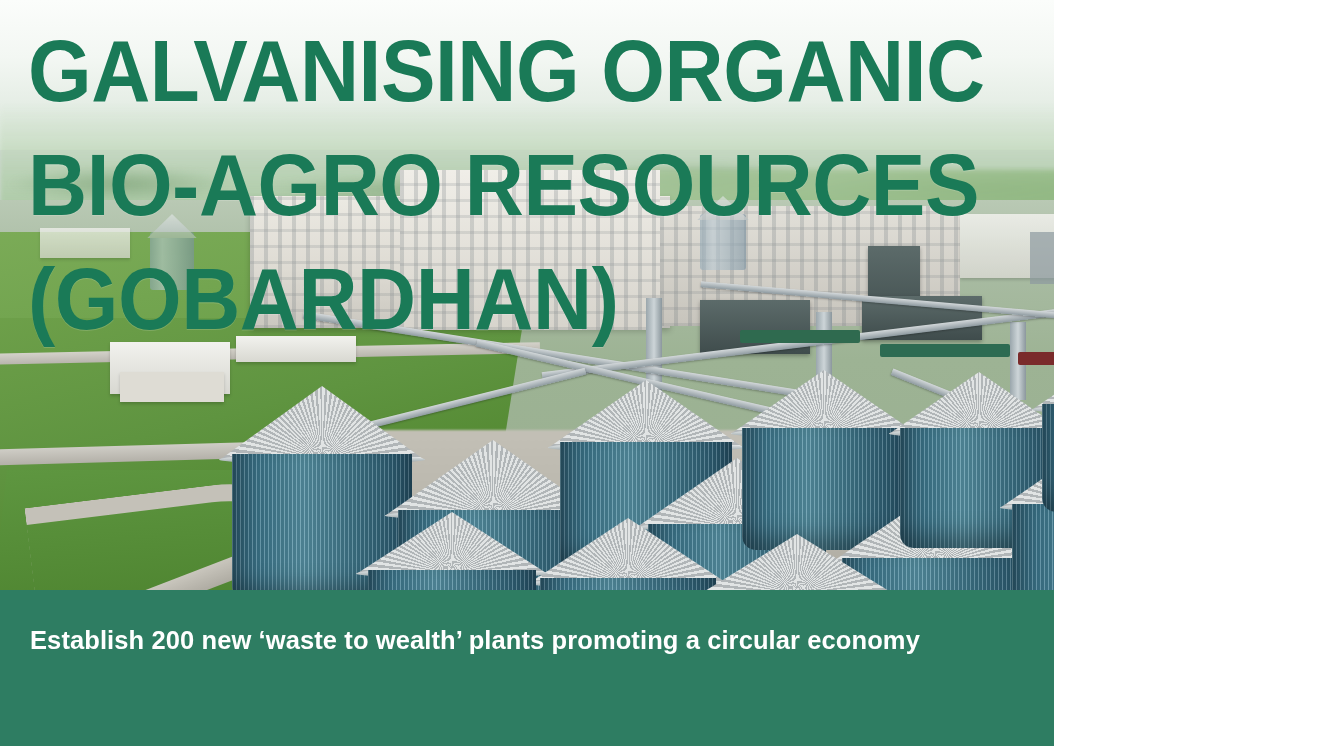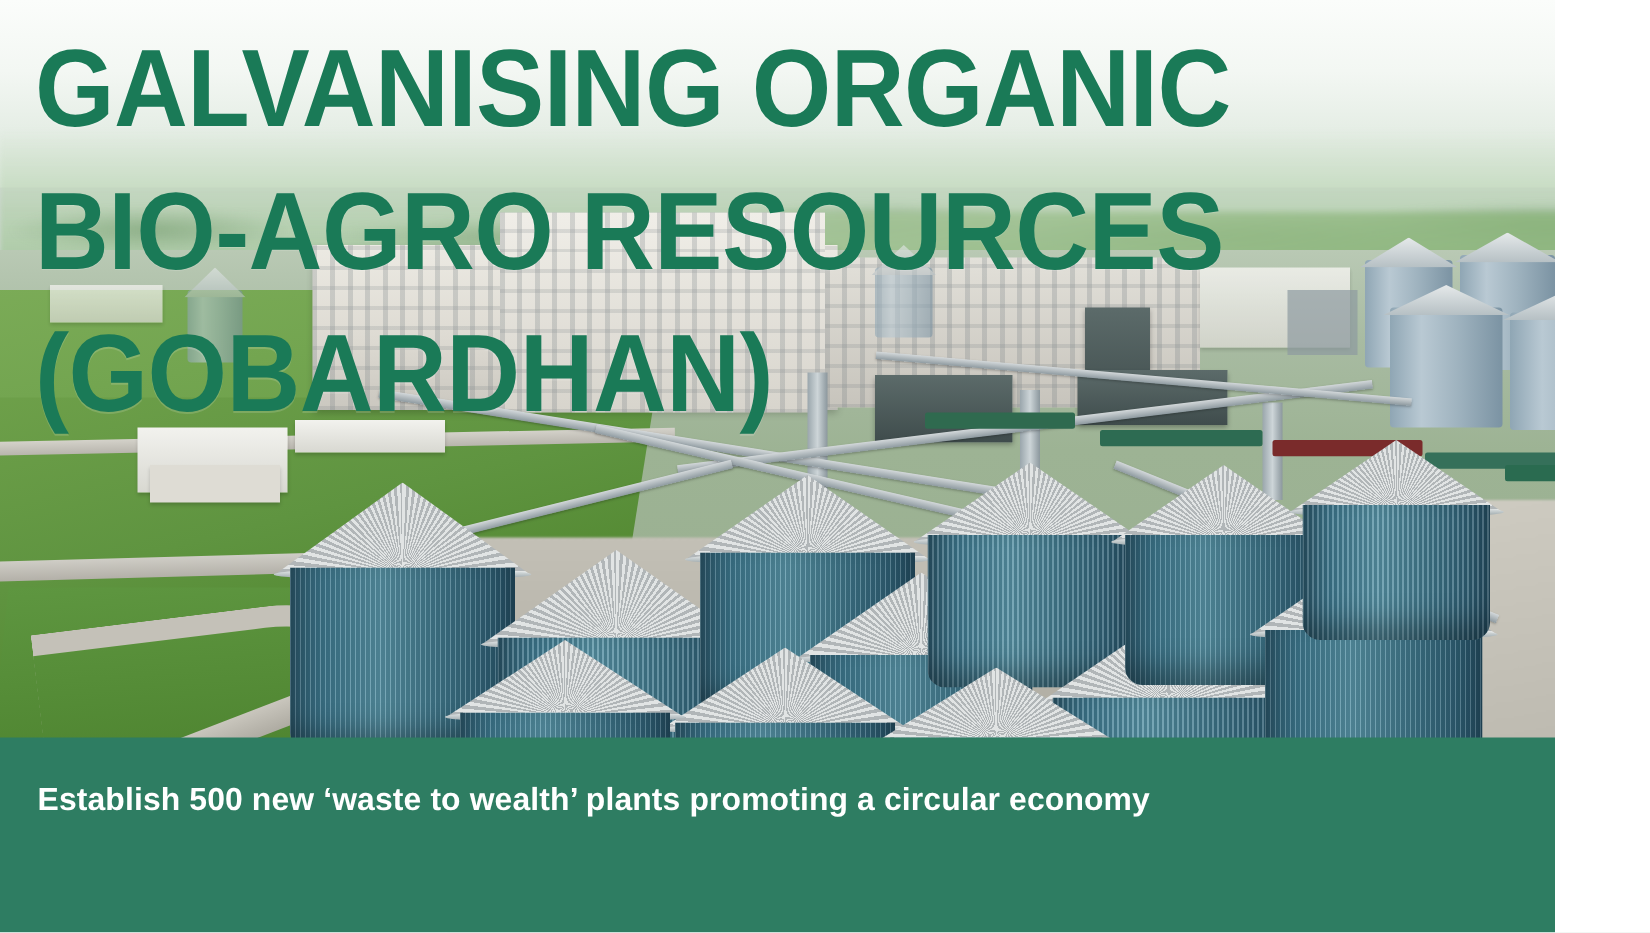--- a/index.html
+++ b/index.html
@@ -1,20 +1,20 @@
 <!DOCTYPE html>
 <html><head>
 <meta charset="utf-8">
 <style>
   html,body{margin:0;padding:0;background:#fff;}
   body{font-family:"Liberation Sans",sans-serif;}
 
   .card{
     position:relative;
-    width:1244px;height:746px;
+    width:1054px;height:746px;
     overflow:hidden;
     background:#cfd8d2;
   }
 
   
   .photo{position:absolute;inset:0;overflow:hidden;}
 
   
   .sky{
     position:absolute;left:0;top:0;width:1320px;height:150px;
@@ -338,18 +338,18 @@
   </div>
 
   <div class="title">
     <span class="ln">GALVANISING ORGANIC</span>
     <span class="ln">BIO-AGRO RESOURCES</span>
     <span class="ln">(GOBARDHAN)</span>
   </div>
 
   <div class="banner">
     <div class="banner-text">
-      <span class="bl">Establish 500 new ‘waste to wealth’ plants promoting a circular economy</span>
+      <span class="bl">Establish 200 new ‘waste to wealth’ plants promoting a circular economy</span>
     </div>
 
   </div>
 
 </div>
 
 </body></html>

